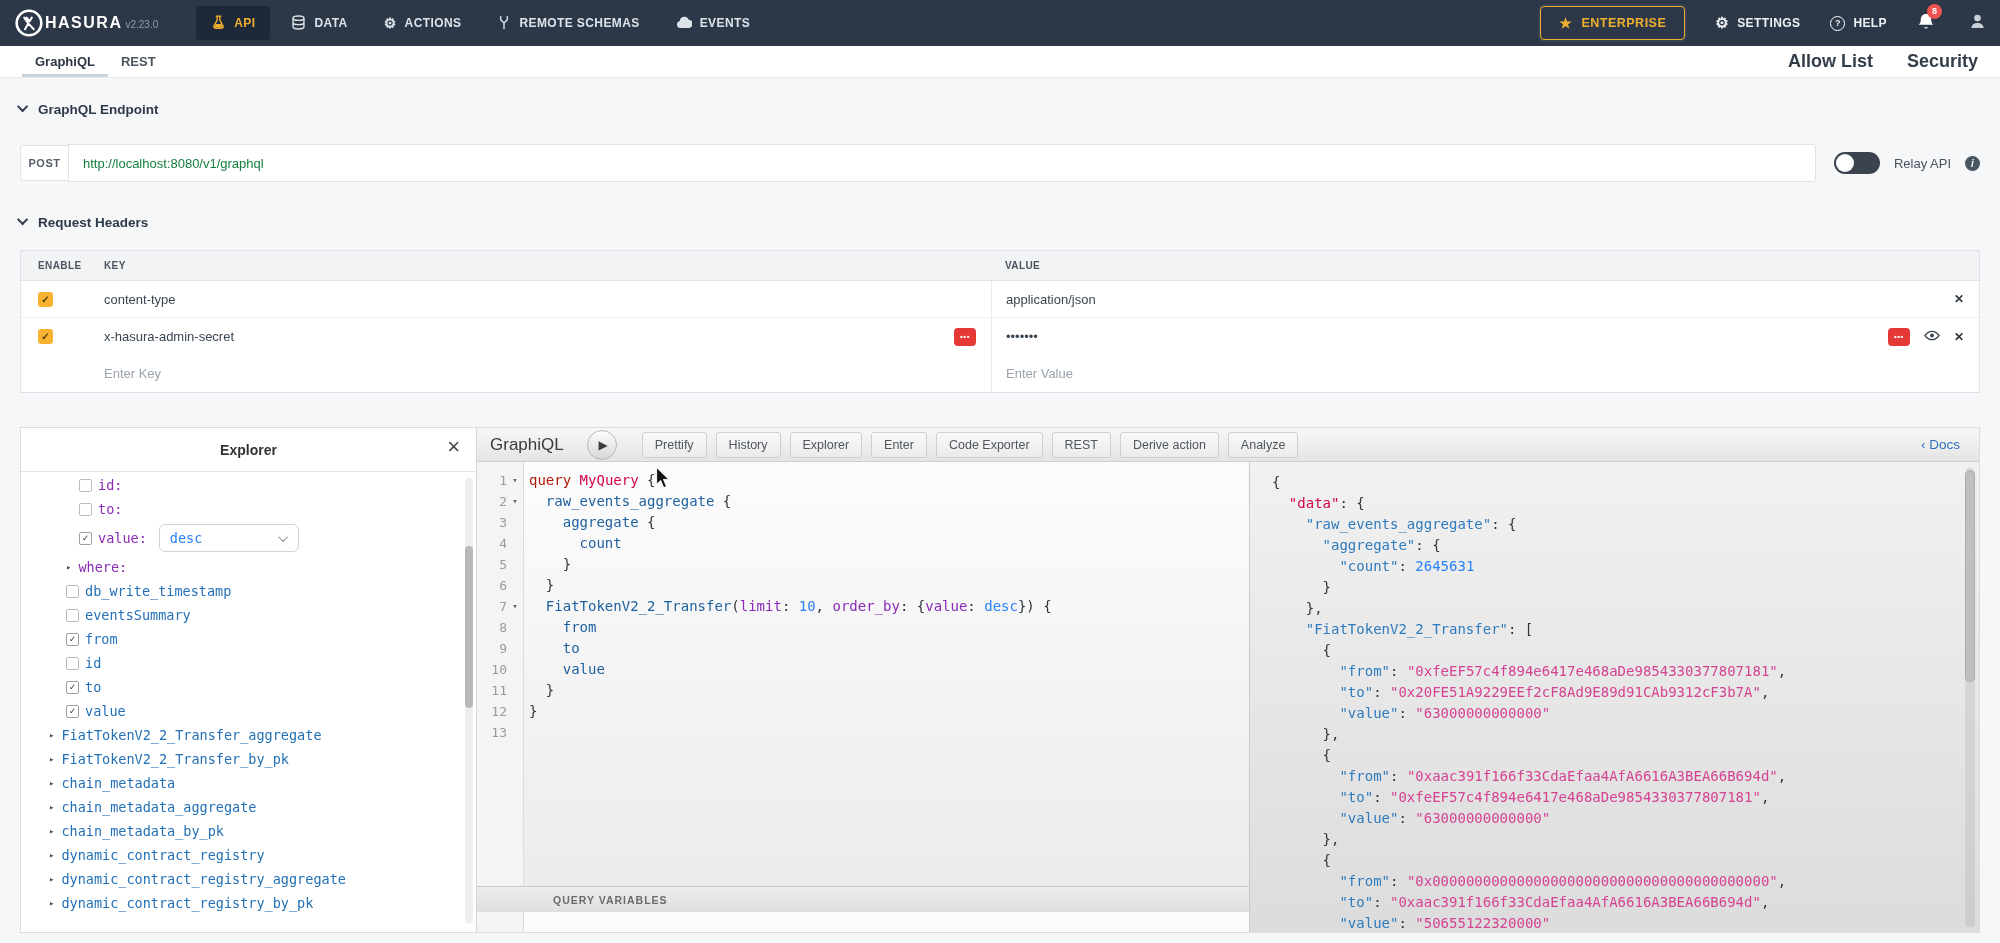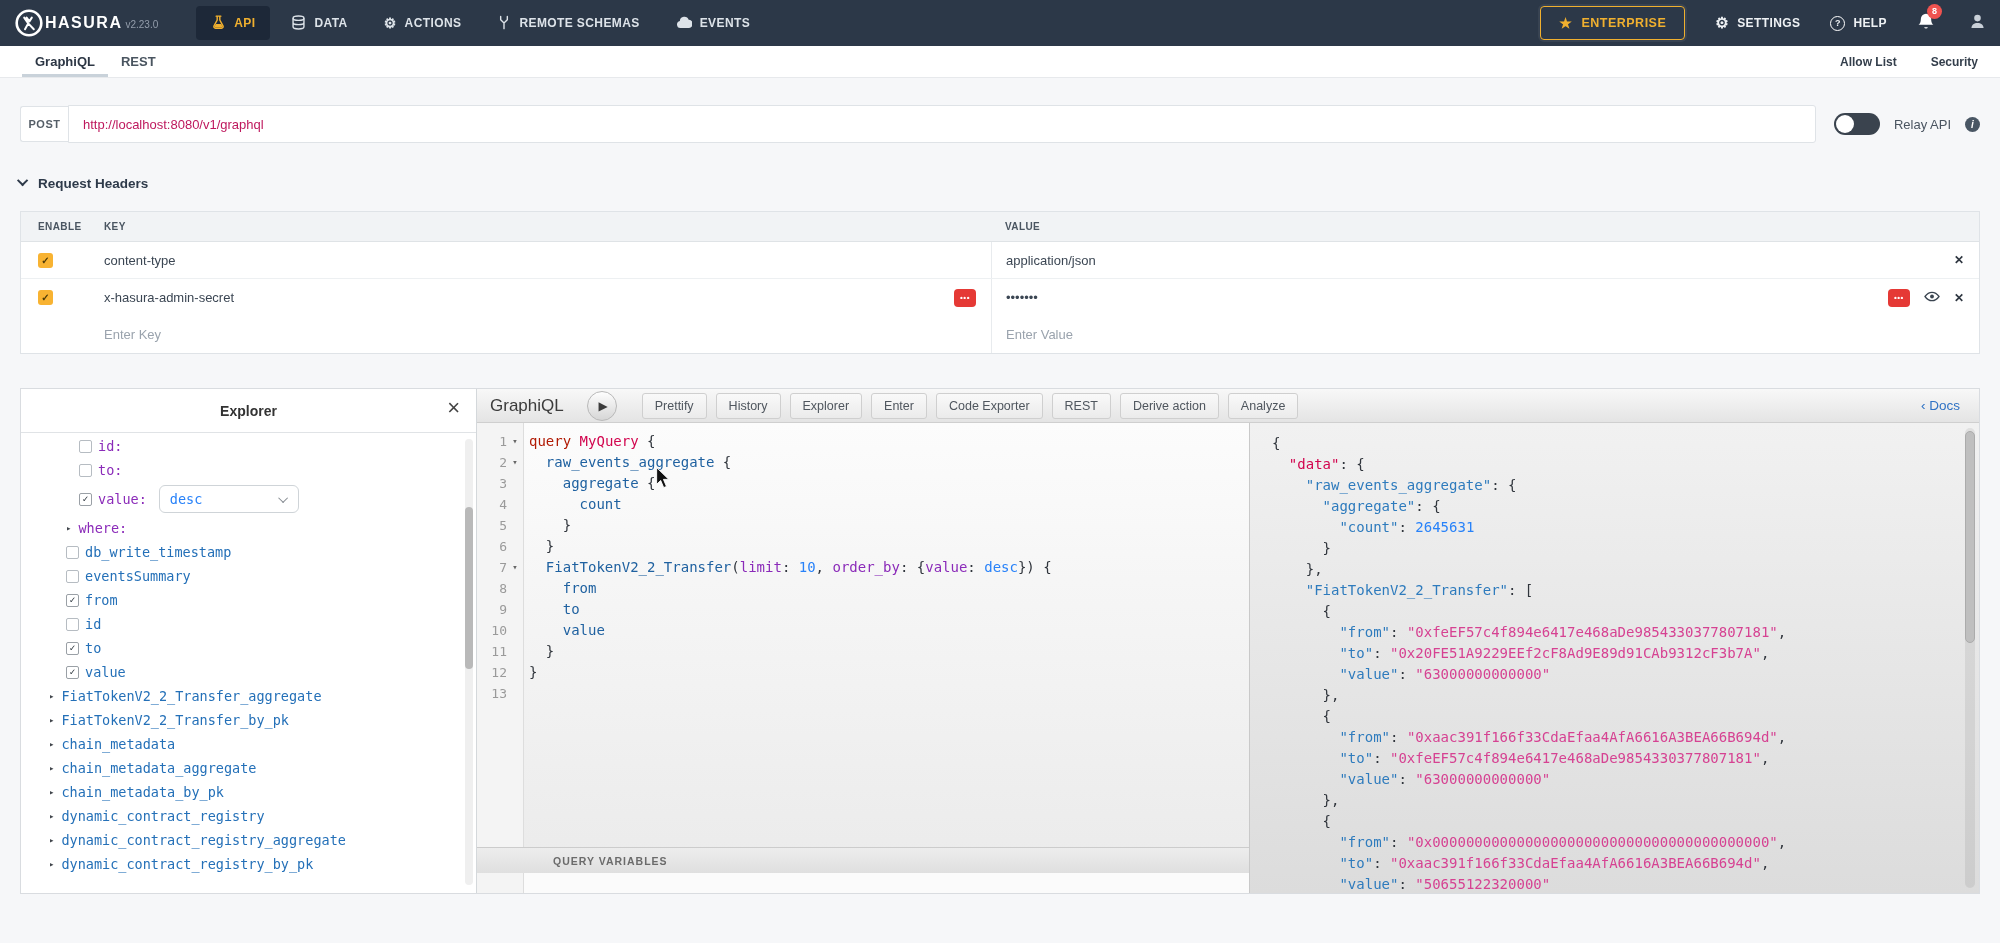--- a/index.html
+++ b/index.html
@@ -25,35 +25,35 @@
   .bell-wrap { position:relative; cursor:pointer; margin-right:4px; }
   .badge { position:absolute; top:-8px; right:-7px; width:15px; height:15px; background:#ef5350; border-radius:50%;
     color:#fff; font-size:9px; font-weight:bold; display:flex; align-items:center; justify-content:center; }
 
   
   .subtabs { height:32px; background:#fff; border-bottom:1px solid #e7e9ec; display:flex; align-items:stretch; padding:0 22px; }
   .subtab { display:flex; align-items:center; padding:0 13px; font-size:13px; font-weight:bold; color:#4a5560; position:relative; cursor:pointer; }
   .subtab.active { color:#2c3644; }
   .subtab.active::after { content:""; position:absolute; left:0; right:0; bottom:0; height:3px; background:#c9d2da; }
   .subtabs-right { margin-left:auto; display:flex; align-items:center; gap:34px; }
-  .subtabs-right .rlink { font-size:12px; font-weight:bold; color:#333e4b; cursor:pointer; }
+  .subtabs-right .rlink { font-size:18px; font-weight:bold; color:#333e4b; cursor:pointer; }
 
   
   .content { padding:0 20px; }
   .section-head { display:flex; align-items:center; gap:10px; margin-top:24px; cursor:pointer; }
   .section-head .chev { width:8px; height:8px; border-left:2px solid #2e3a4a; border-bottom:2px solid #2e3a4a;
     transform:rotate(-45deg) translateY(-2px); margin-top:-3px; }
   .section-head .st { font-size:13.5px; font-weight:bold; color:#2e3a4a; }
 
   .endpoint-row { display:flex; align-items:center; height:40px; margin-top:26px; }
   .method-badge { width:48px; height:36px; background:#fff; border:1px solid #dfe3e7; border-right:none;
     border-radius:3px 0 0 3px; display:flex; align-items:center; justify-content:center;
     font-size:11px; font-weight:bold; color:#555e67; letter-spacing:.5px; }
   .url-input { flex:1; height:38px; border:1px solid #dfe3e7; border-radius:0 3px 3px 0; padding:0 14px;
-    font-size:13px; color:#be185d; background:#fff; outline:none; font-family:"Liberation Sans",sans-serif; }
+    font-size:13px; color:#15803d; background:#fff; outline:none; font-family:"Liberation Sans",sans-serif; }
   .relay-group { display:flex; align-items:center; gap:14px; margin-left:18px; }
   .toggle { width:46px; height:22px; background:#3a434e; border-radius:11px; position:relative; cursor:pointer; }
   .toggle .knob { position:absolute; left:2px; top:2px; width:18px; height:18px; background:#fff; border-radius:50%; }
   .relay-label { font-size:13px; color:#4a5460; }
   .info-icon { width:15px; height:15px; background:#49566444; background:#495664; border-radius:50%; color:#fff;
     font-size:10px; font-weight:bold; display:flex; align-items:center; justify-content:center; font-style:italic; }
 
   
   .ht { margin-top:20px; background:#fff; border:1px solid #dfe3e7; }
   .ht-head { display:flex; height:30px; background:#f1f3f5; border-bottom:1px solid #dfe3e6; align-items:center;
@@ -212,20 +212,24 @@
       <div class="subtab">REST</div>
     </div>
   <div class="subtabs-right" id="tabs-right">
       <span class="rlink">Allow List</span>
       <span class="rlink">Security</span>
     </div>
 </div>
 
 <div class="content">
 
+  <div class="section-head">
+    <span class="chev"></span>
+    <span class="st">GraphQL Endpoint</span>
+  </div>
   <div class="endpoint-row">
     <div class="method-badge">POST</div>
     <input class="url-input" value="http://localhost:8080/v1/graphql" style="">
     <div class="relay-group">
       <div class="toggle">
           <div class="knob"></div>
         </div>
       <span class="relay-label">Relay API</span>
       <span class="info-icon">i</span>
     </div>

